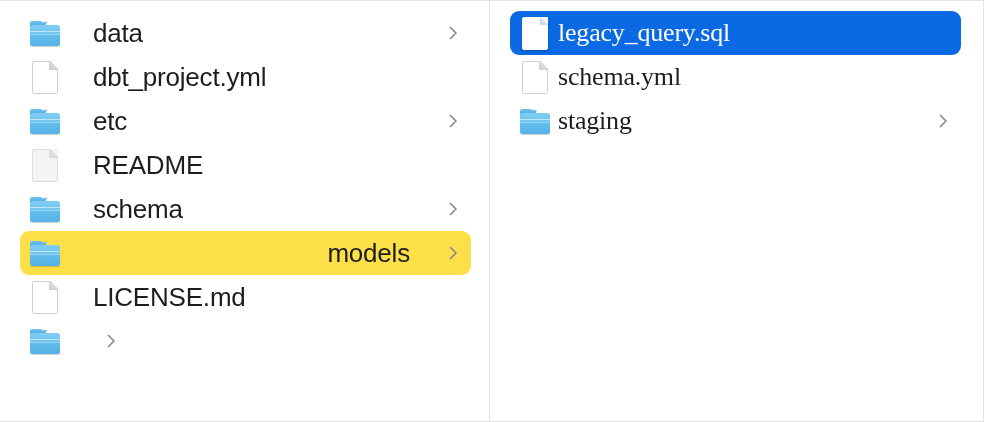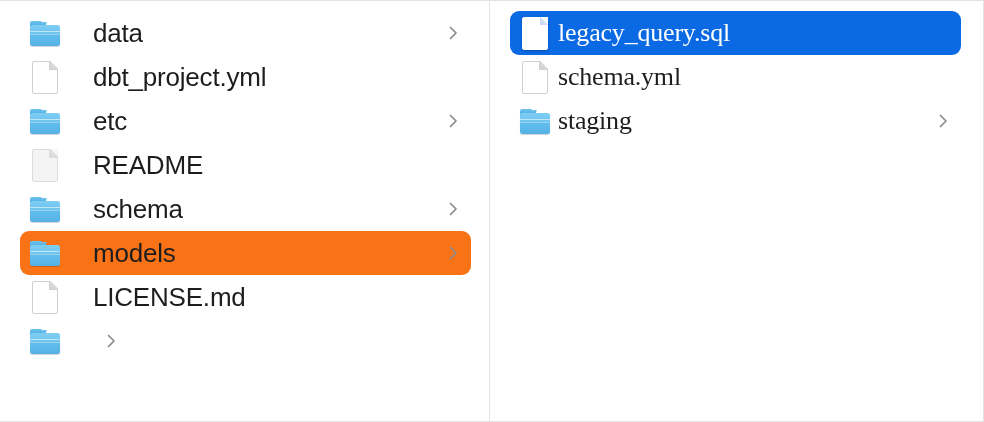--- a/index.html
+++ b/index.html
@@ -46,21 +46,21 @@
     height: 44px;
     box-sizing: border-box;
     border-radius: 9px;
     cursor: default;
     user-select: none;
   }
   .column-left .row  { margin: 0 18px 0 20px; padding: 0 10px 0 10px; gap: 25px; }
   .column-right .row { margin: 0 22px 0 510px; padding: 0 10px 0 10px; }
   .column-right .row { margin-left: 20px; }
 
-  .row.selected-gray  { background: #f97316; }
+  .row.selected-gray  { background: #fde047; text-align: right; }
   .row.selected-blue  { background: #0a69e3; }
 
   .icon-cell {
     width: 30px;
     min-width: 30px;
     height: 34px;
     position: relative;
     display: flex;
     align-items: center;
     justify-content: center;

